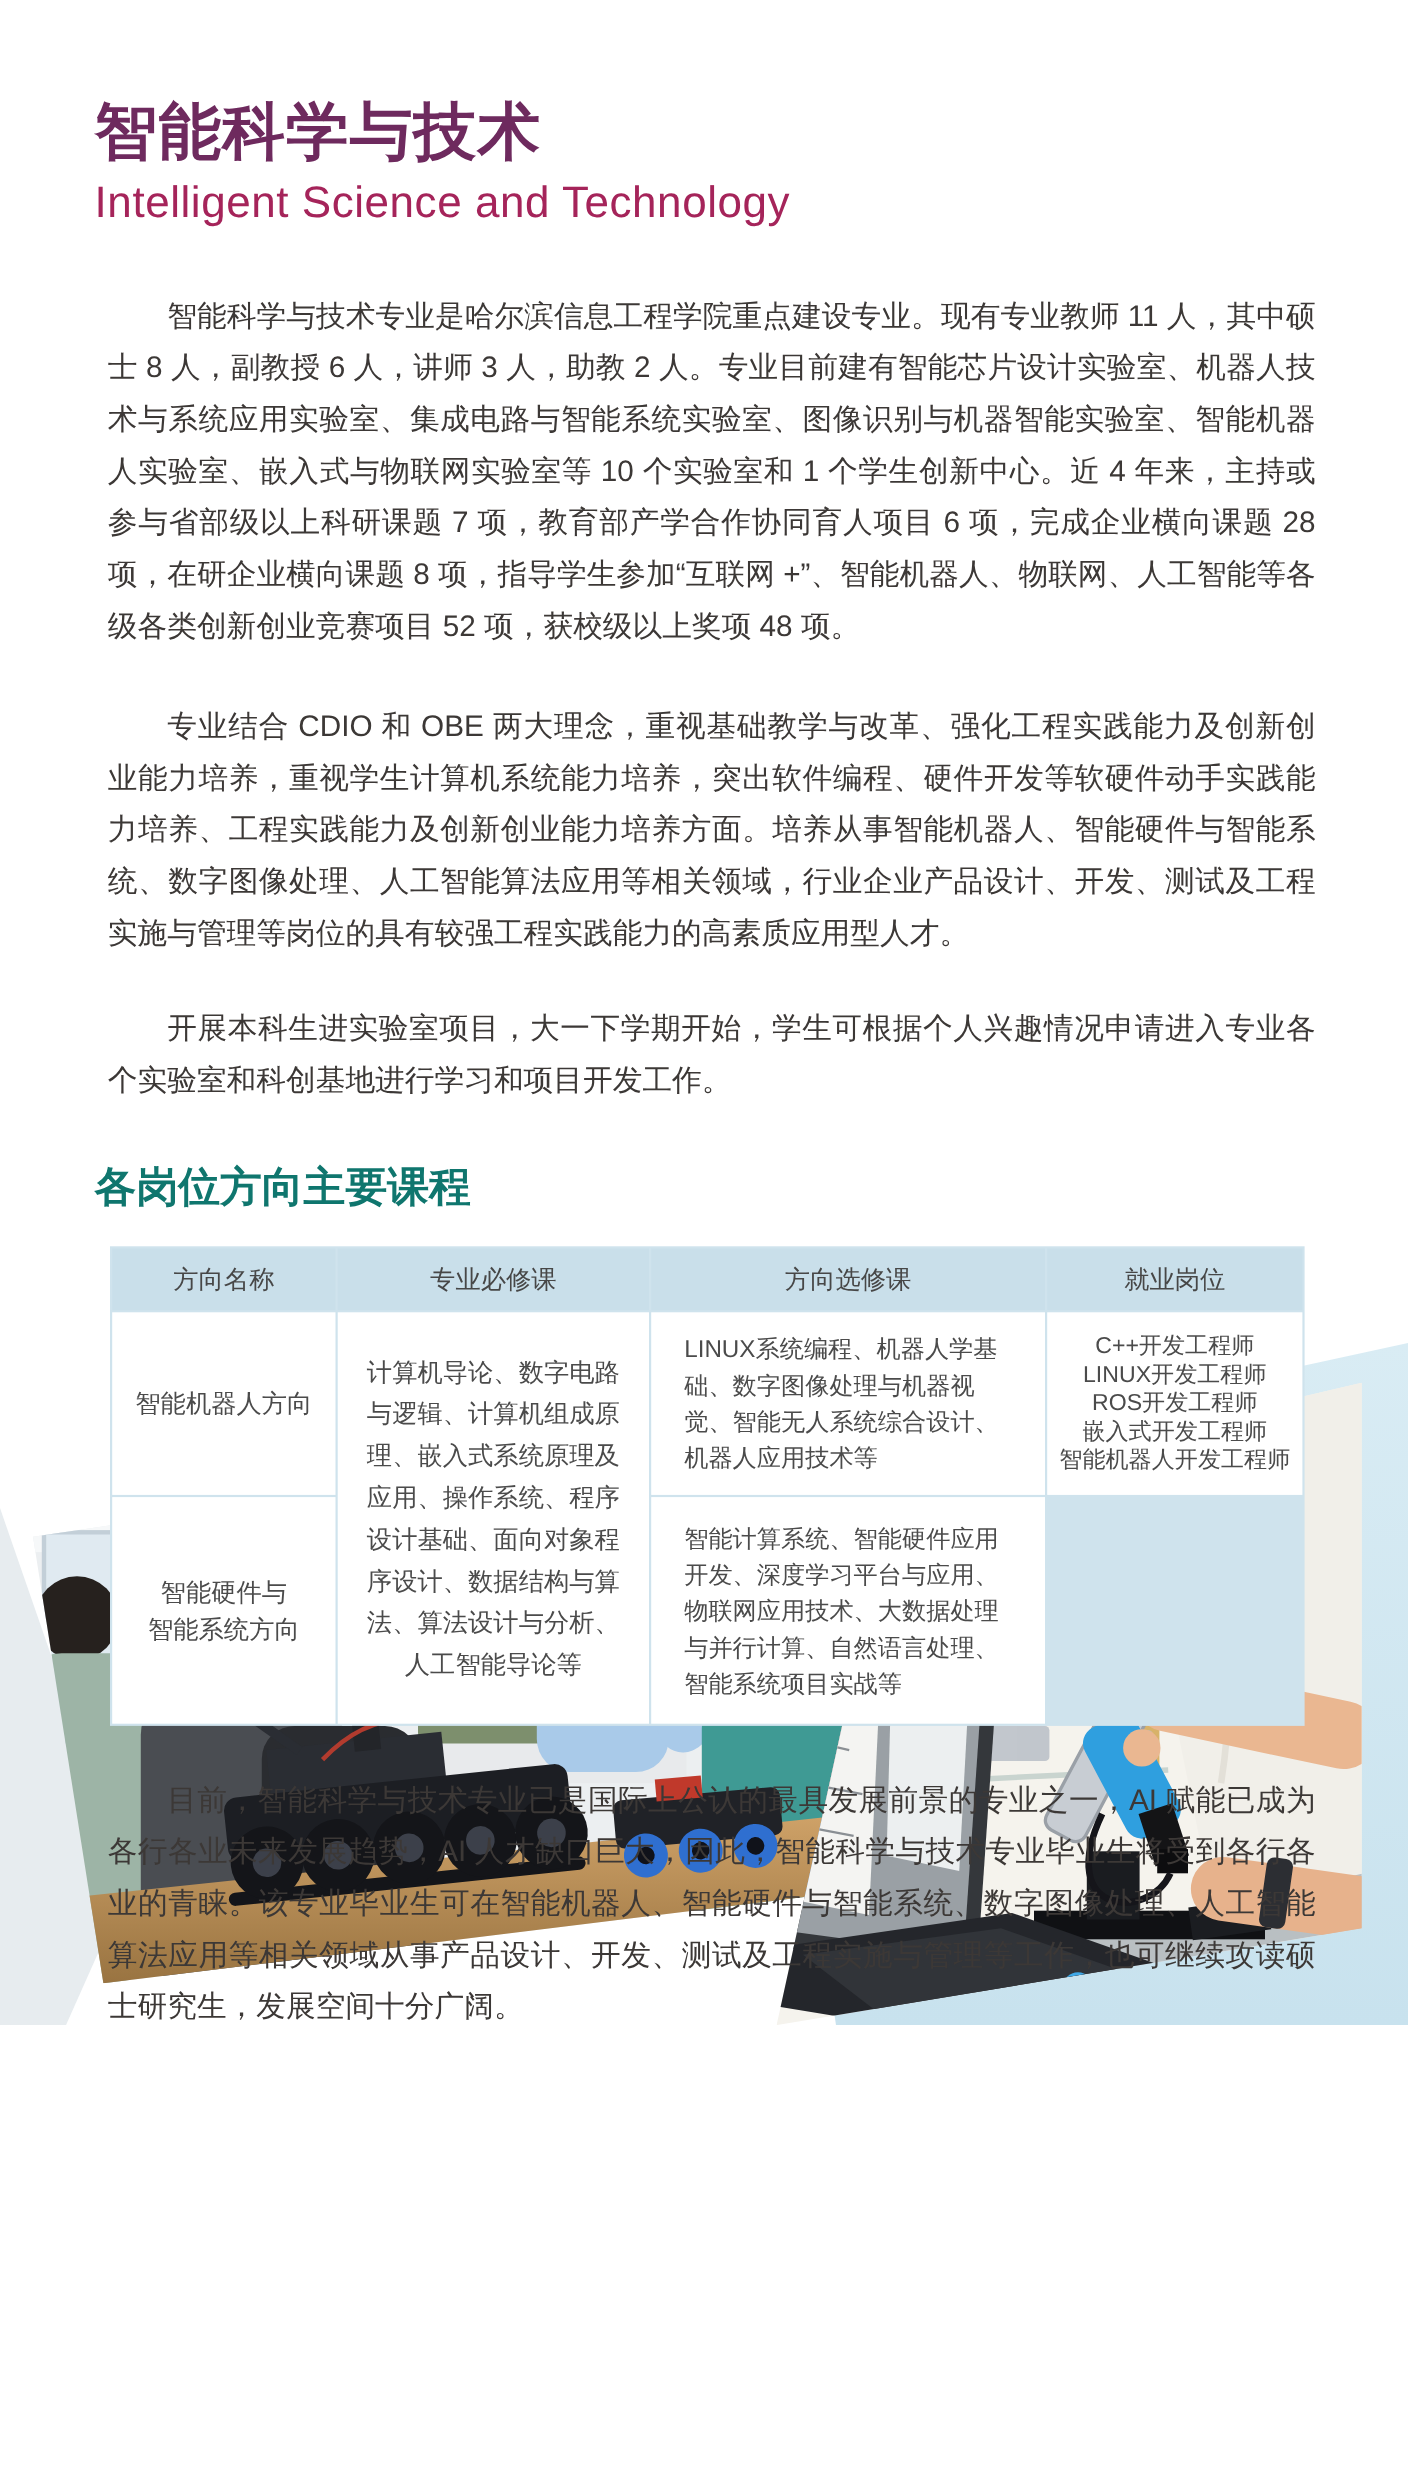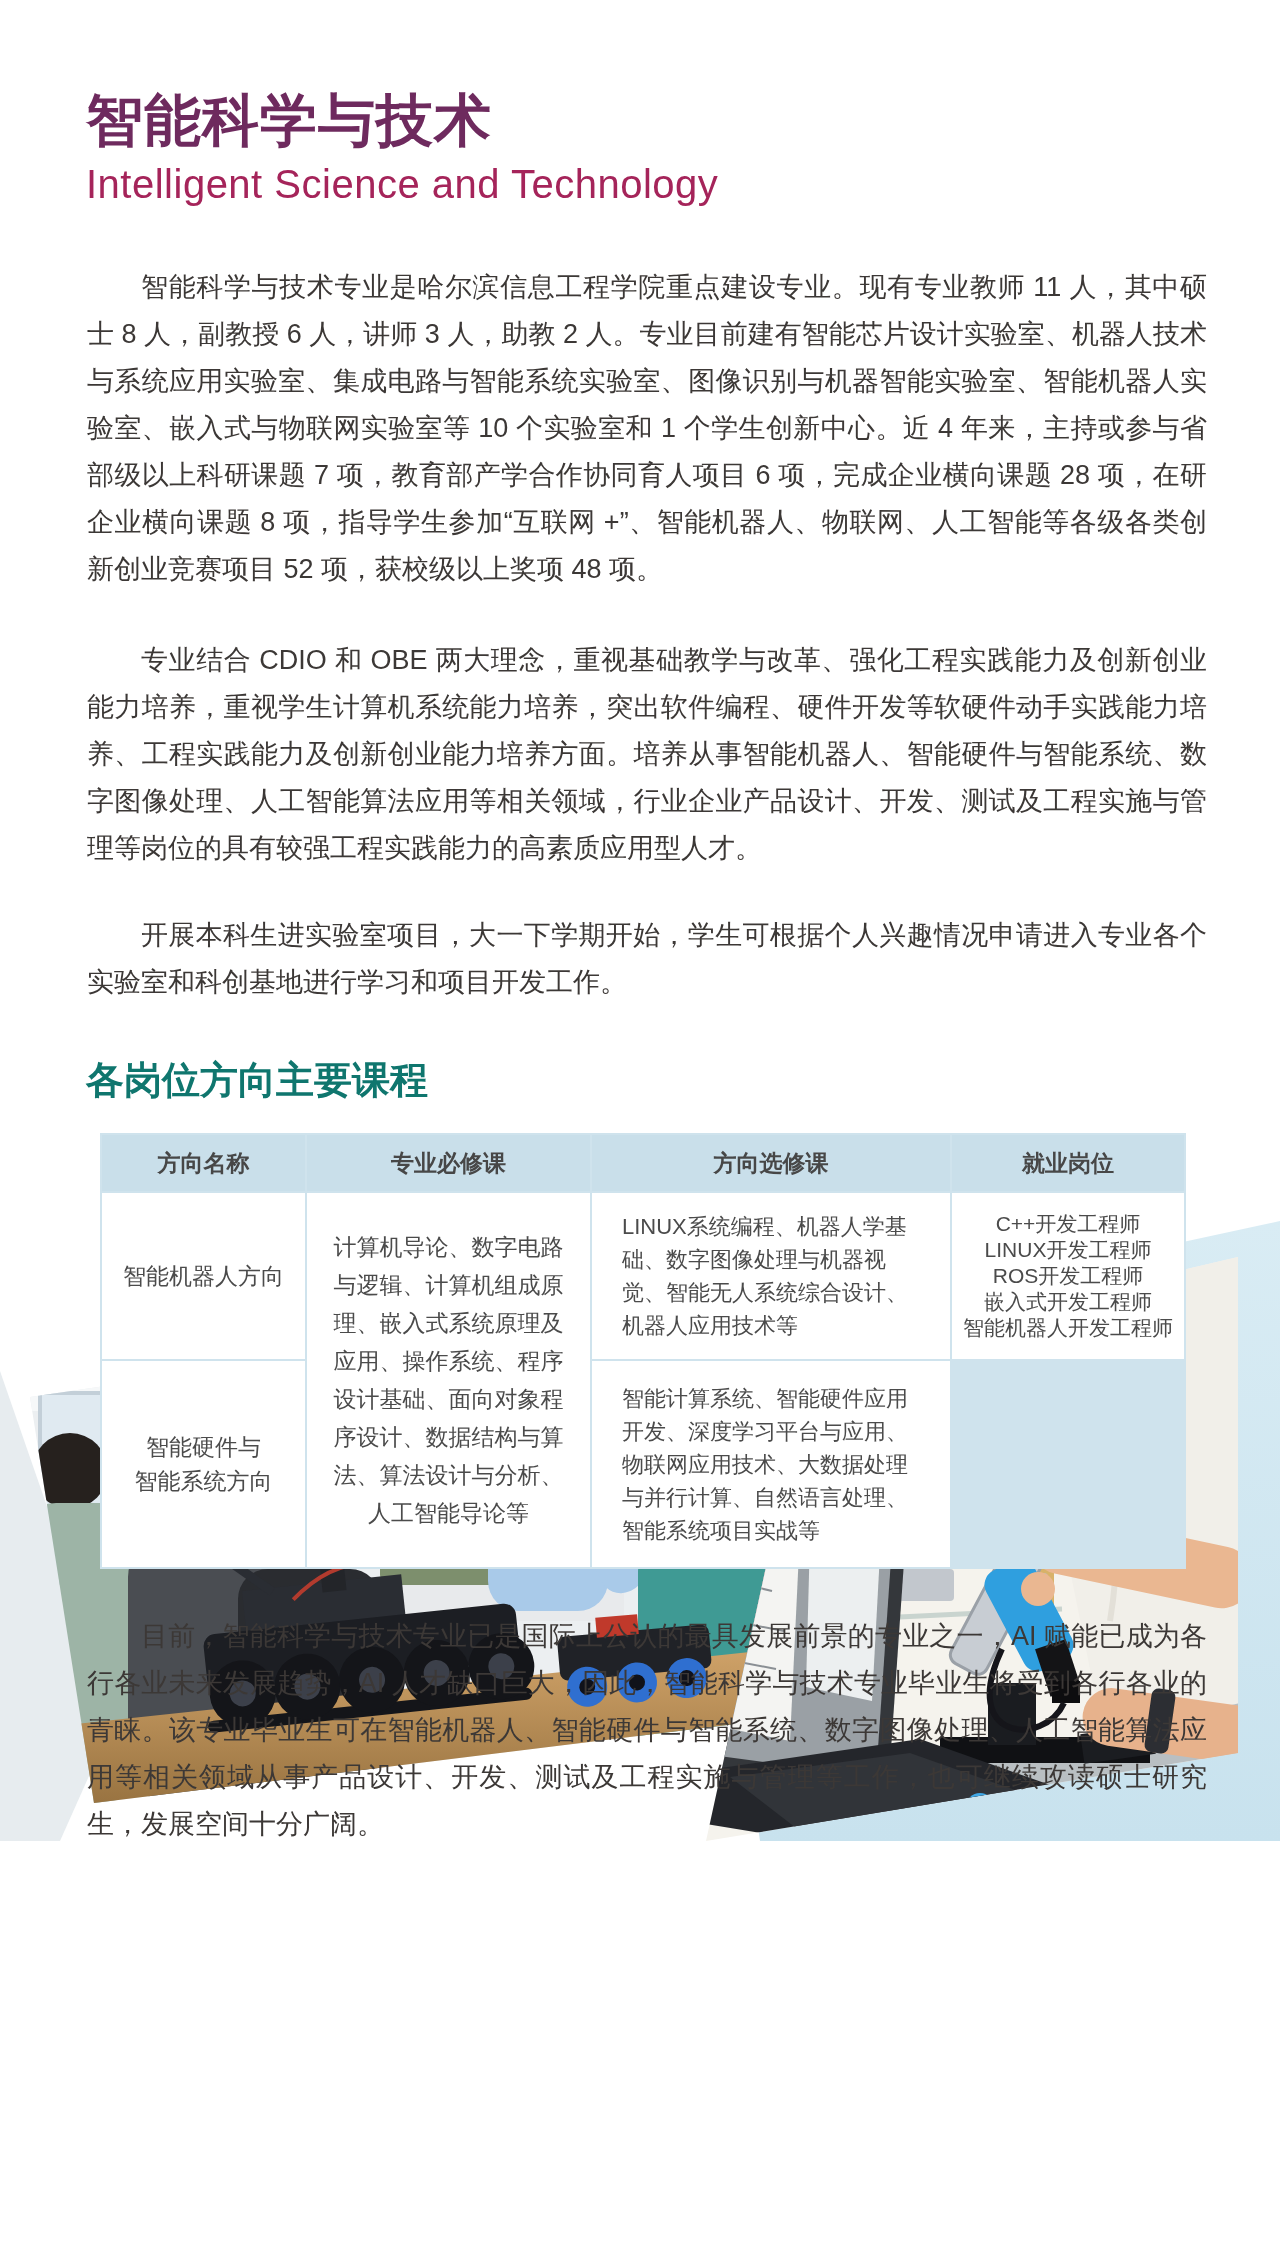--- a/index.html
+++ b/index.html
@@ -8,39 +8,39 @@
     font-family:"Liberation Sans","DejaVu Sans",sans-serif;color:#3c3836;
   }
   .content{position:relative;z-index:2;padding:88px 72px 0 86px;}
   .title{
     margin:0;font-size:57px;font-weight:700;color:#6e2a5e;letter-spacing:1px;line-height:1.15;
   }
   .subtitle{
     margin:6px 0 0 0;font-size:40px;font-weight:400;color:#a5245a;letter-spacing:0.5px;line-height:1.2;
   }
   .para{
-    margin:1px;margin-top:44px;font-size:27px;line-height:47px;text-align:justify;
+    margin:12px;margin-top:44px;font-size:27px;line-height:47px;text-align:justify;
     text-indent:2em;color:#3c3836;
   }
   .para.first{margin-top:56px;}
   .para.tight{margin-top:40px;}
   .section-heading{
     margin:52px 0 0 0;font-size:38px;font-weight:700;color:#0f766e;line-height:1.2;
   }
   
   .course-table{
     margin-top:30px;margin-left:14px;width:1086px;box-sizing:border-box;
     display:grid;
     grid-template-columns:203px 283px 358px 232px;
     grid-template-rows:56px 166px 206px;
     gap:2px;padding:2px;background:#cfe3ed;
   }
   .cell{background:#ffffff;display:flex;align-items:center;justify-content:center;
     color:#4b4b4b;box-sizing:border-box;}
-  .cell.head{background:#c9dfea;font-size:23px;font-weight:700;color:#474747;}
+  .cell.head{background:#c9dfea;font-size:23px;font-weight:400;color:#474747;}
   .cell.dir{font-size:23px;text-align:right;flex-direction:column;line-height:34px;}
   .cell.req{grid-column:2;grid-row:2 / span 2;justify-content:flex-start;
     padding:0 26px;font-size:23px;line-height:38px;text-align:center;}
   .cell.ele{justify-content:flex-start;padding:0 30px;font-size:22px;line-height:33px;text-align:left;}
   .cell.jobs{flex-direction:column;font-size:21px;line-height:26px;text-align:center;}
   .cell.jobs div{white-space:nowrap;}
   
   .photo-band{position:absolute;left:0;bottom:0;width:1280px;height:660px;z-index:1;}
 </style>
 </head>

